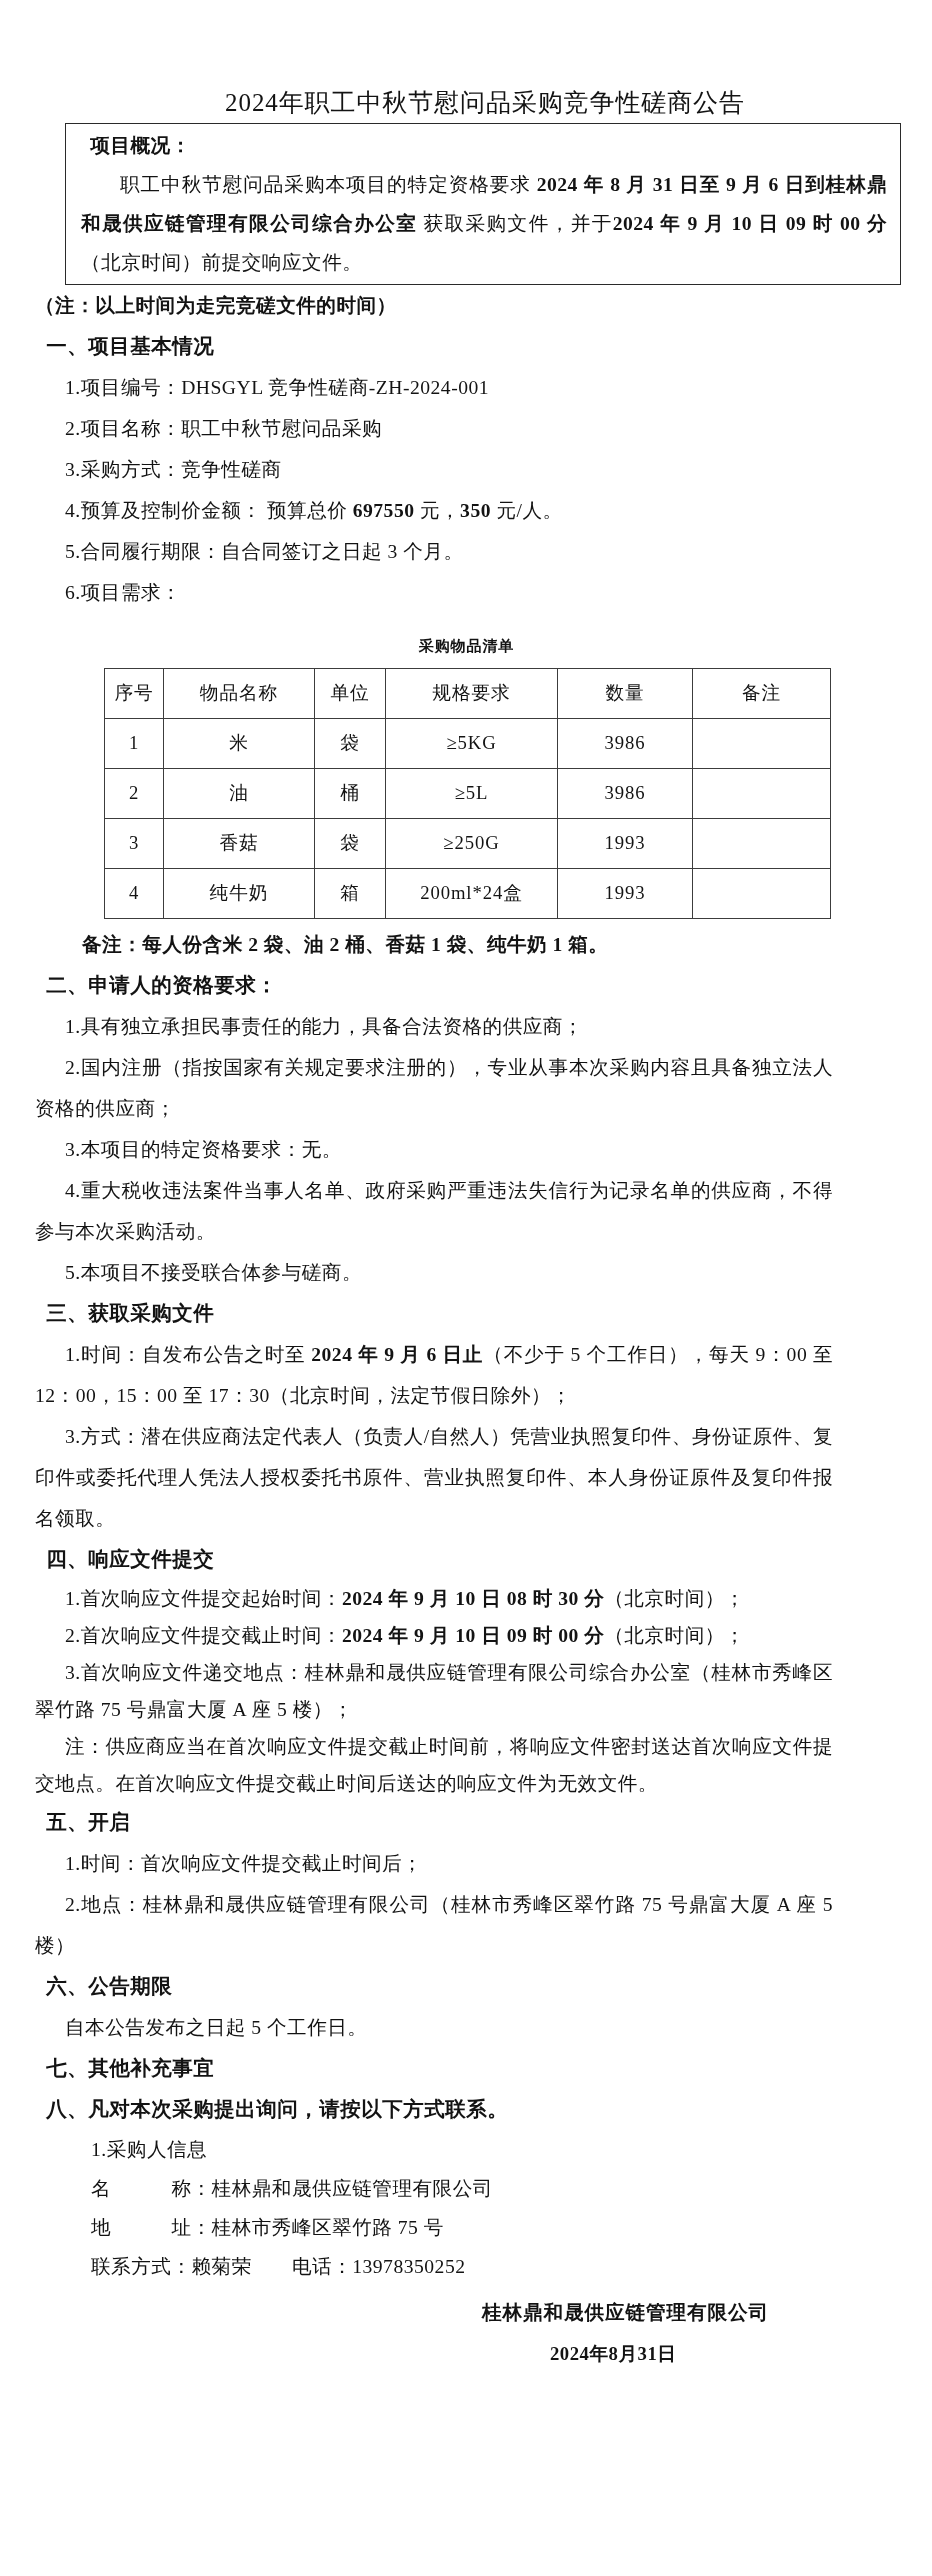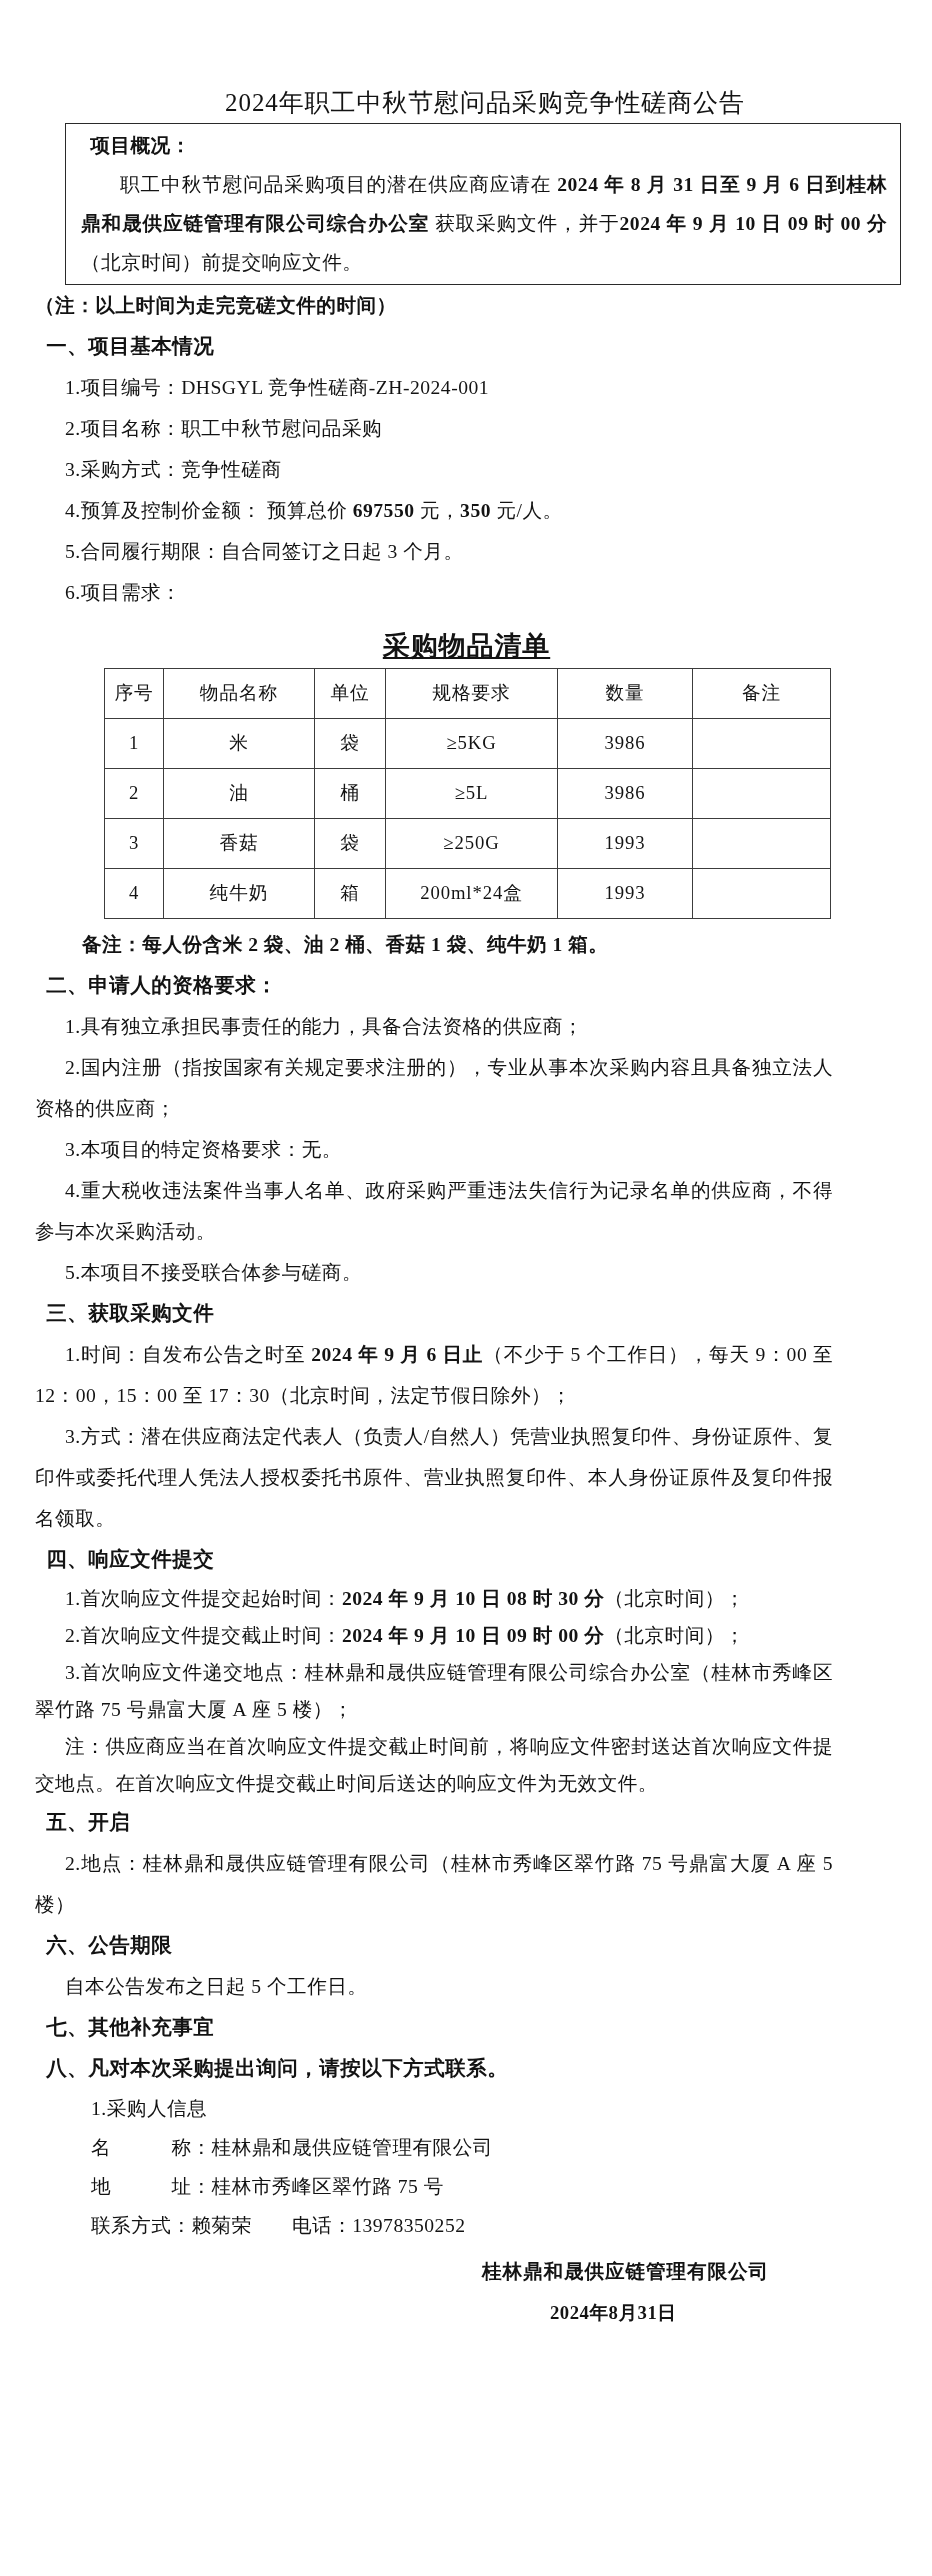--- a/index.html
+++ b/index.html
@@ -25,22 +25,22 @@
   .sec-heading{
     font-weight:bold;font-size:20.5px;line-height:41px;margin:0 0 0 11.2px;
     letter-spacing:0.5px;
   }
   .item{text-indent:30px;text-align:justify;margin-right:65px;}
   .tight{line-height:37px;}
   .lh42{line-height:39px;}
   .indent-lg{text-indent:48px;}
   .sub{text-indent:56px;}
   .table-title{
-    text-align:center;font-weight:bold;font-size:27px;line-height:41px;
-    margin:13px 0 0 0;letter-spacing:0.9px;text-decoration:underline;
+    text-align:center;font-weight:bold;font-size:15px;line-height:41px;
+    margin:13px 0 0 0;letter-spacing:0.9px;
   }
   table.items{
     border-collapse:collapse;margin:0.9px 0 0 69px;width:726px;
     table-layout:fixed;
     border-radius:18px;
   }
   table.items td,table.items th{
     border:1.9px solid #3c3c3c;height:49px;text-align:center;
     font-size:18.7px;font-weight:normal;padding:0;letter-spacing:0.9px;
   }
@@ -58,21 +58,21 @@
 </style>
 </head>
 <body>
 
 <div class="doc">
 
   <h1 class="doc-title">2024年职工中秋节慰问品采购竞争性磋商公告</h1>
 
   <div class="overview-box">
     <p class="line box-label">项目概况：</p>
-    <p class="line box-para"><span class="u">职工中秋节慰问品采购</span><span>项目的潜在供应商应请在</span><span class="b u"> 2024 年 8 月 31 日至 9 月 6 日到桂林鼎和晟供应链管理有限公司综合办公室 </span><span>获取采购文件，并于</span><span class="b u">2024 年 9 月 10 日 09 时 00 分</span><span>（北京时间）前提交响应文件。</span></p>
+    <p class="line box-para"><span class="u">职工中秋节慰问品采购</span><span>本项目的特定资格要求</span><span class="b u"> 2024 年 8 月 31 日至 9 月 6 日到桂林鼎和晟供应链管理有限公司综合办公室 </span><span>获取采购文件，并于</span><span class="b u">2024 年 9 月 10 日 09 时 00 分</span><span>（北京时间）前提交响应文件。</span></p>
   </div>
 
   <p class="line note-line">（注：以上时间为走完竞磋文件的时间）</p>
 
   <h2 class="sec-heading">一、项目基本情况</h2>
   <p class="line item">1.项目编号：DHSGYL 竞争性磋商-ZH-2024-001</p>
   <p class="line item"><span>2.项目名称：</span><span class="u">职工中秋节慰问品采购</span></p>
   <p class="line item">3.采购方式：竞争性磋商</p>
   <p class="line item"><span>4.预算及控制价金额：  预算总价 </span><span class="b u">697550</span><span> 元，</span><span class="b u">350</span><span> 元/人。</span></p>
   <p class="line item">5.合同履行期限：自合同签订之日起 3 个月。</p>
@@ -144,20 +144,21 @@
   <p class="line item"><span>1.时间：自发布公告之时至 </span><span class="b">2024 年 9 月 6 日止</span><span>（不少于 5 个工作日），每天 9：00 至 12：00，15：00 至 17：30（北京时间，法定节假日除外）；</span></p>
   <p class="line item">3.方式：潜在供应商法定代表人（负责人/自然人）凭营业执照复印件、身份证原件、复印件或委托代理人凭法人授权委托书原件、营业执照复印件、本人身份证原件及复印件报名领取。</p>
 
   <h2 class="sec-heading">四、响应文件提交</h2>
   <p class="line item tight"><span>1.首次响应文件提交起始时间：</span><span class="b">2024 年 9 月 10 日 08 时 30 分</span><span>（北京时间）；</span></p>
   <p class="line item tight"><span>2.首次响应文件提交截止时间：</span><span class="b">2024 年 9 月 10 日 09 时 00 分</span><span>（北京时间）；</span></p>
   <p class="line item tight">3.首次响应文件递交地点：桂林鼎和晟供应链管理有限公司综合办公室（桂林市秀峰区翠竹路 75 号鼎富大厦 A 座 5 楼）；</p>
   <p class="line item tight">注：供应商应当在首次响应文件提交截止时间前，将响应文件密封送达首次响应文件提交地点。在首次响应文件提交截止时间后送达的响应文件为无效文件。</p>
 
   <h2 class="sec-heading">五、开启</h2>
+  <p class="line item">1.时间：首次响应文件提交截止时间后；</p>
   <p class="line item">2.地点：桂林鼎和晟供应链管理有限公司（桂林市秀峰区翠竹路 75 号鼎富大厦 A 座 5 楼）</p>
 
   <h2 class="sec-heading">六、公告期限</h2>
   <p class="line item">自本公告发布之日起 5 个工作日。</p>
 
   <h2 class="sec-heading">七、其他补充事宜</h2>
 
   <h2 class="sec-heading">八、凡对本次采购提出询问，请按以下方式联系。</h2>
   <p class="line sub lh42">1.采购人信息</p>
   <p class="line sub lh42">名　　　称：桂林鼎和晟供应链管理有限公司</p>

